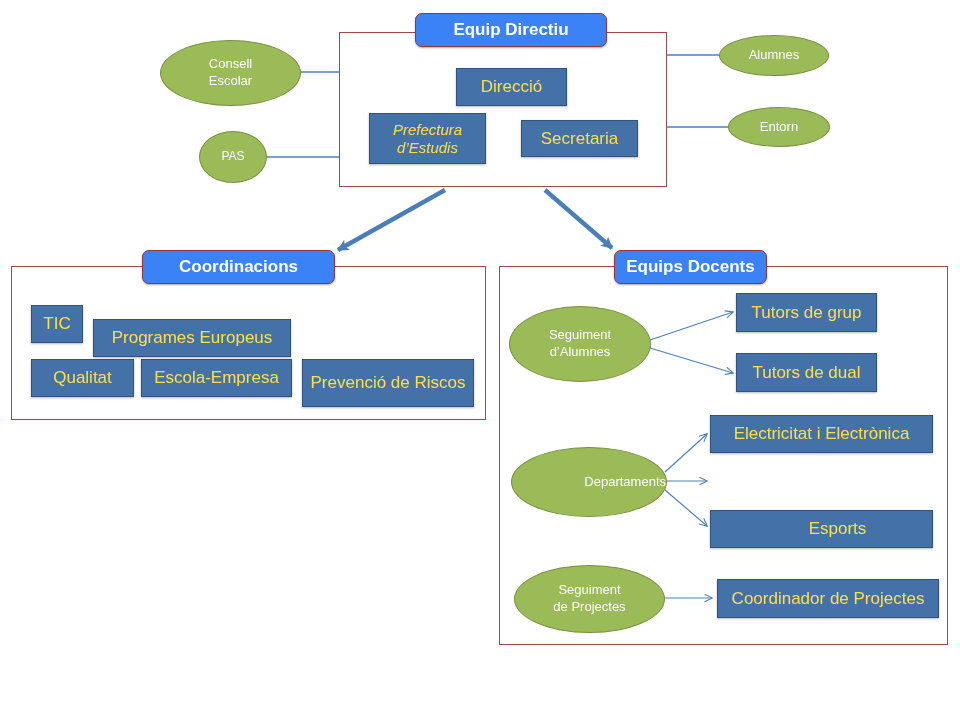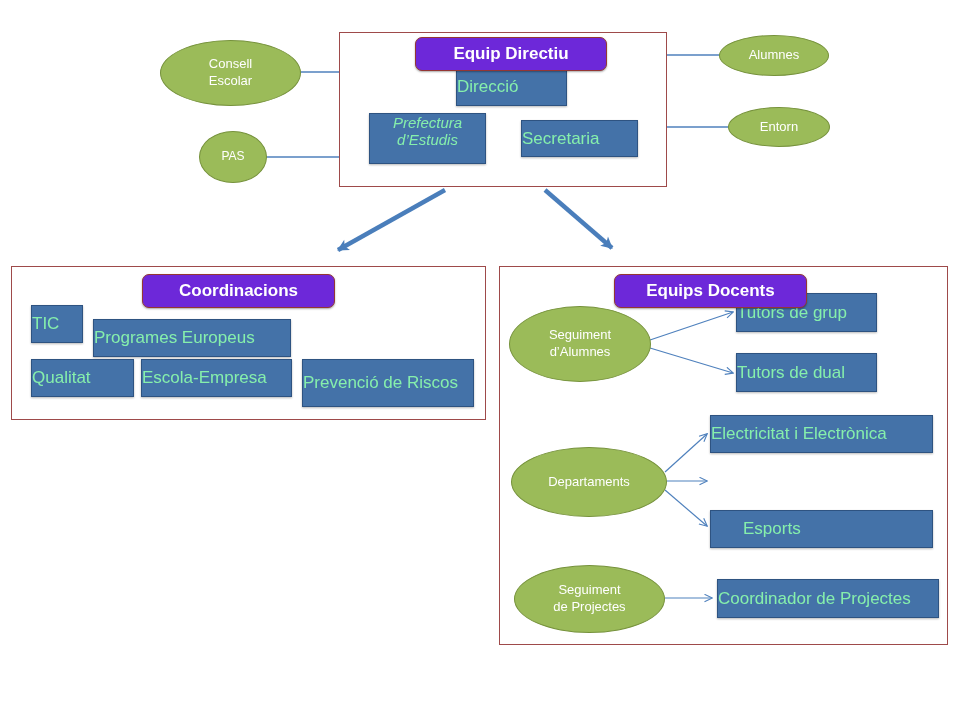--- a/index.html
+++ b/index.html
@@ -20,53 +20,52 @@
     left: 0;
     top: 0;
     width: 960px;
     height: 720px;
     pointer-events: none;
   }
 
   
   .pill {
     position: absolute;
-    background: #6d28d9;
+    background: #3b82f6;
     border: 1px solid #943634;
     border-radius: 7px;
     color: #ffffff;
     font-weight: bold;
     display: flex;
     align-items: center;
     justify-content: center;
     text-align: center;
     box-shadow: 0 1px 2px rgba(0,0,0,0.35);
     box-sizing: border-box;
     z-index: 6;
-    margin-top: 24px;
   }
 
   
   .frame {
     position: absolute;
     border: 1px solid #9e4a4a;
     background: transparent;
     box-sizing: border-box;
     z-index: 1;
   }
 
   
   .bluebox {
     position: absolute;
     background: #4472a8;
     border: 1px solid #2e5381;
-    color: #86efac;
+    color: #fde047;
     display: flex;
     align-items: center;
-    justify-content: flex-start;
+    justify-content: center;
     text-align: center;
     box-sizing: border-box;
     line-height: 1.15;
     z-index: 4;
     box-shadow: 0 1px 2px rgba(0,0,0,0.28);
   }
 
   
   .ellipse {
     position: absolute;
@@ -176,38 +175,38 @@
   <div class="bluebox" style="left:141px; top:359px; width:151px; height:38px; font-size:17px;">
     <span>Escola-Empresa</span>
   </div>
 
   <div class="bluebox" style="left:302px; top:359px; width:172px; height:48px; font-size:17px;">
     <span>Prevenció de Riscos</span>
   </div>
 
   <div class="frame" style="left:499px; top:266px; width:449px; height:379px;"></div>
 
-  <div class="pill" style="left:614px; top:250px; width:193px; height:34px; font-size:17px;">
+  <div class="pill" style="left:614px; top:250px; width:153px; height:34px; font-size:17px;">
     <span>Equips Docents</span>
   </div>
 
   <div class="ellipse" style="left:509px; top:306px; width:142px; height:76px; font-size:13px; flex-direction:column;">
     <span>Seguiment</span>
     <span>d’Alumnes</span>
   </div>
 
   <div class="bluebox" style="left:736px; top:293px; width:141px; height:39px; font-size:17px;">
     <span>Tutors de grup</span>
   </div>
 
   <div class="bluebox" style="left:736px; top:353px; width:141px; height:39px; font-size:17px;">
     <span>Tutors de dual</span>
   </div>
 
-  <div class="ellipse" style="left:511px; top:447px; width:156px; height:70px; font-size:13px;">
+  <div class="ellipse" style="left:511px; top:447px; width:156px; height:70px; font-size:13px;justify-content:flex-end;">
     <span>Departaments</span>
   </div>
 
   <div class="bluebox" style="left:710px; top:415px; width:223px; height:38px; font-size:17px;">
     <span>Electricitat i Electrònica</span>
   </div>
 
 
   <div class="bluebox" style="left:710px; top:510px; width:223px; height:38px; font-size:17px;padding-left:32px;">
     <span>Esports</span>

